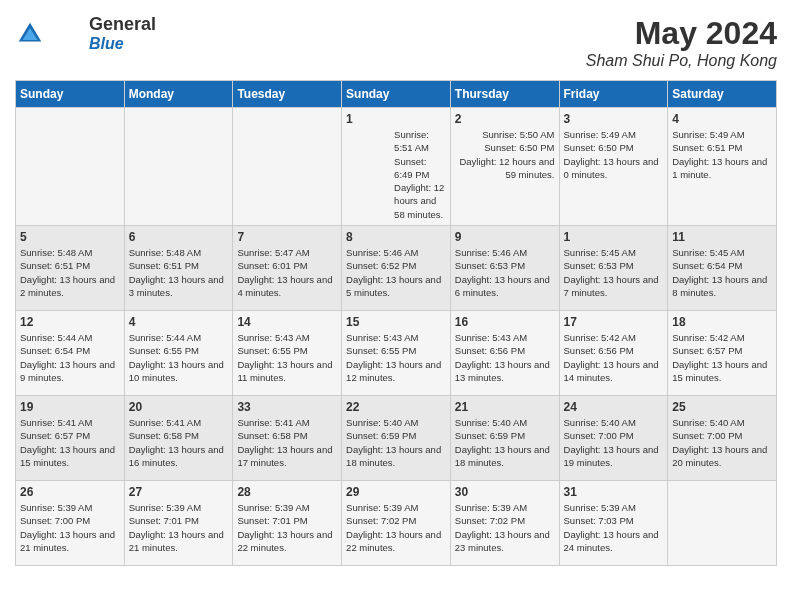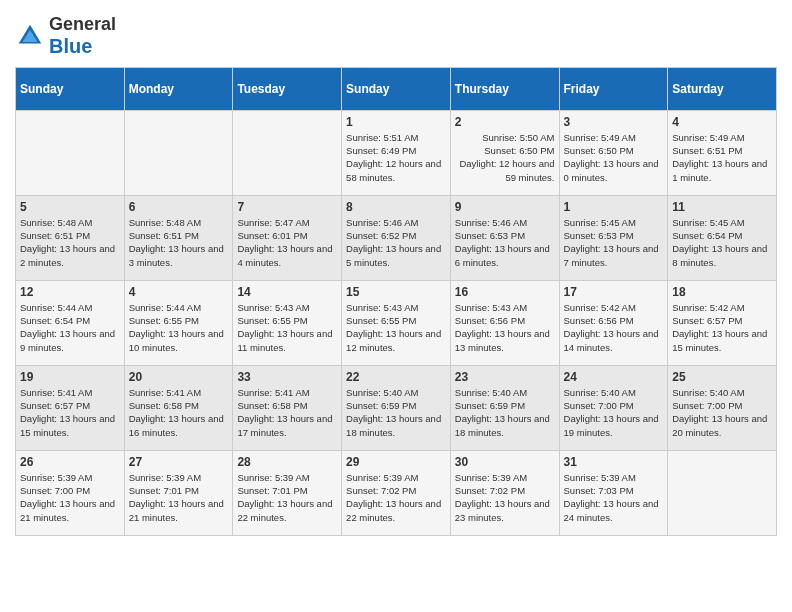--- a/index.html
+++ b/index.html
@@ -12,35 +12,37 @@
     }
     .header {
       display: flex;
       justify-content: space-between;
       align-items: flex-start;
       margin-bottom: 10px;
     }
     .logo {
       display: flex;
       align-items: center;
+      gap: 40px;
     }
     .logo-text {
       display: flex;
       flex-direction: column;
       line-height: 1.1;
     }
     .logo-general {
       font-size: 18px;
       font-weight: bold;
       color: #333;
     }
     .logo-blue {
-      font-size: 20px;
+      font-size: 16px;
       font-weight: bold;
       color: #1a6bb5;
+      font-style: italic;
     }
     .logo-icon {
       width: 30px;
       height: 30px;
       margin-right: 4px;
     }
     .title-block {
       text-align: right;
     }
     .month-title {
@@ -56,21 +58,21 @@
     table {
       width: 100%;
       border-collapse: collapse;
       table-layout: fixed;
     }
     thead tr th {
       background-color: #1a6bb5;
       color: #fff;
       font-size: 12px;
       font-weight: bold;
-      padding: 14px 4px;
+      padding: 6px 4px;
       text-align: left;
       border: 1px solid #ccc;
     }
     tbody tr td {
       vertical-align: top;
       border: 1px solid #ccc;
       padding: 4px;
       font-size: 10px;
       color: #333;
       height: 85px;
@@ -100,20 +102,24 @@
   <div class="logo">
     <svg class="logo-icon" viewBox="0 0 40 40">
       <polygon points="20,5 35,30 5,30" fill="#1a6bb5"></polygon>
       <polygon points="20,12 30,28 10,28" fill="#4da6e8"></polygon>
     </svg>
     <div class="logo-text">
       <span class="logo-general">General</span>
       <span class="logo-blue">Blue</span>
     </div>
   </div>
+  <div class="title-block">
+    <div class="month-title">May 2024</div>
+    <div class="location-title">Sham Shui Po, Hong Kong</div>
+  </div>
 </div>
 
 <table>
   <thead>
     <tr>
     <th>Sunday</th>
         <th>Monday</th>
         <th>Tuesday</th>
         <th>Sunday</th>
         <th>Thursday</th>
@@ -121,21 +127,21 @@
         <th>Saturday</th>
       </tr>
   </thead>
   <tbody id="calendar-body">
   <tr>
         <td></td>
         <td></td>
         <td></td>
         <td>
           <span class="day-num">1</span>
-          <div class="day-info" style="white-space: pre-line;">Sunrise: 5:51 AM
+          <div class="day-info" style="white-space: pre-line; margin-left: 48px;">Sunrise: 5:51 AM
 Sunset: 6:49 PM
 Daylight: 12 hours and 58 minutes.</div>
         </td>
         <td>
           <span class="day-num">2</span>
           <div class="day-info" style="white-space: pre-line; text-align: right;">Sunrise: 5:50 AM
 Sunset: 6:50 PM
 Daylight: 12 hours and 59 minutes.</div>
         </td>
         <td>
@@ -258,21 +264,21 @@
 Sunset: 6:58 PM
 Daylight: 13 hours and 17 minutes.</div>
         </td>
         <td>
           <span class="day-num">22</span>
           <div class="day-info" style="white-space: pre-line;">Sunrise: 5:40 AM
 Sunset: 6:59 PM
 Daylight: 13 hours and 18 minutes.</div>
         </td>
         <td>
-          <span class="day-num">23</span>
+          <span class="day-num">21</span>
           <div class="day-info" style="white-space: pre-line;">Sunrise: 5:40 AM
 Sunset: 6:59 PM
 Daylight: 13 hours and 18 minutes.</div>
         </td>
         <td>
           <span class="day-num">24</span>
           <div class="day-info" style="white-space: pre-line;">Sunrise: 5:40 AM
 Sunset: 7:00 PM
 Daylight: 13 hours and 19 minutes.</div>
         </td>

